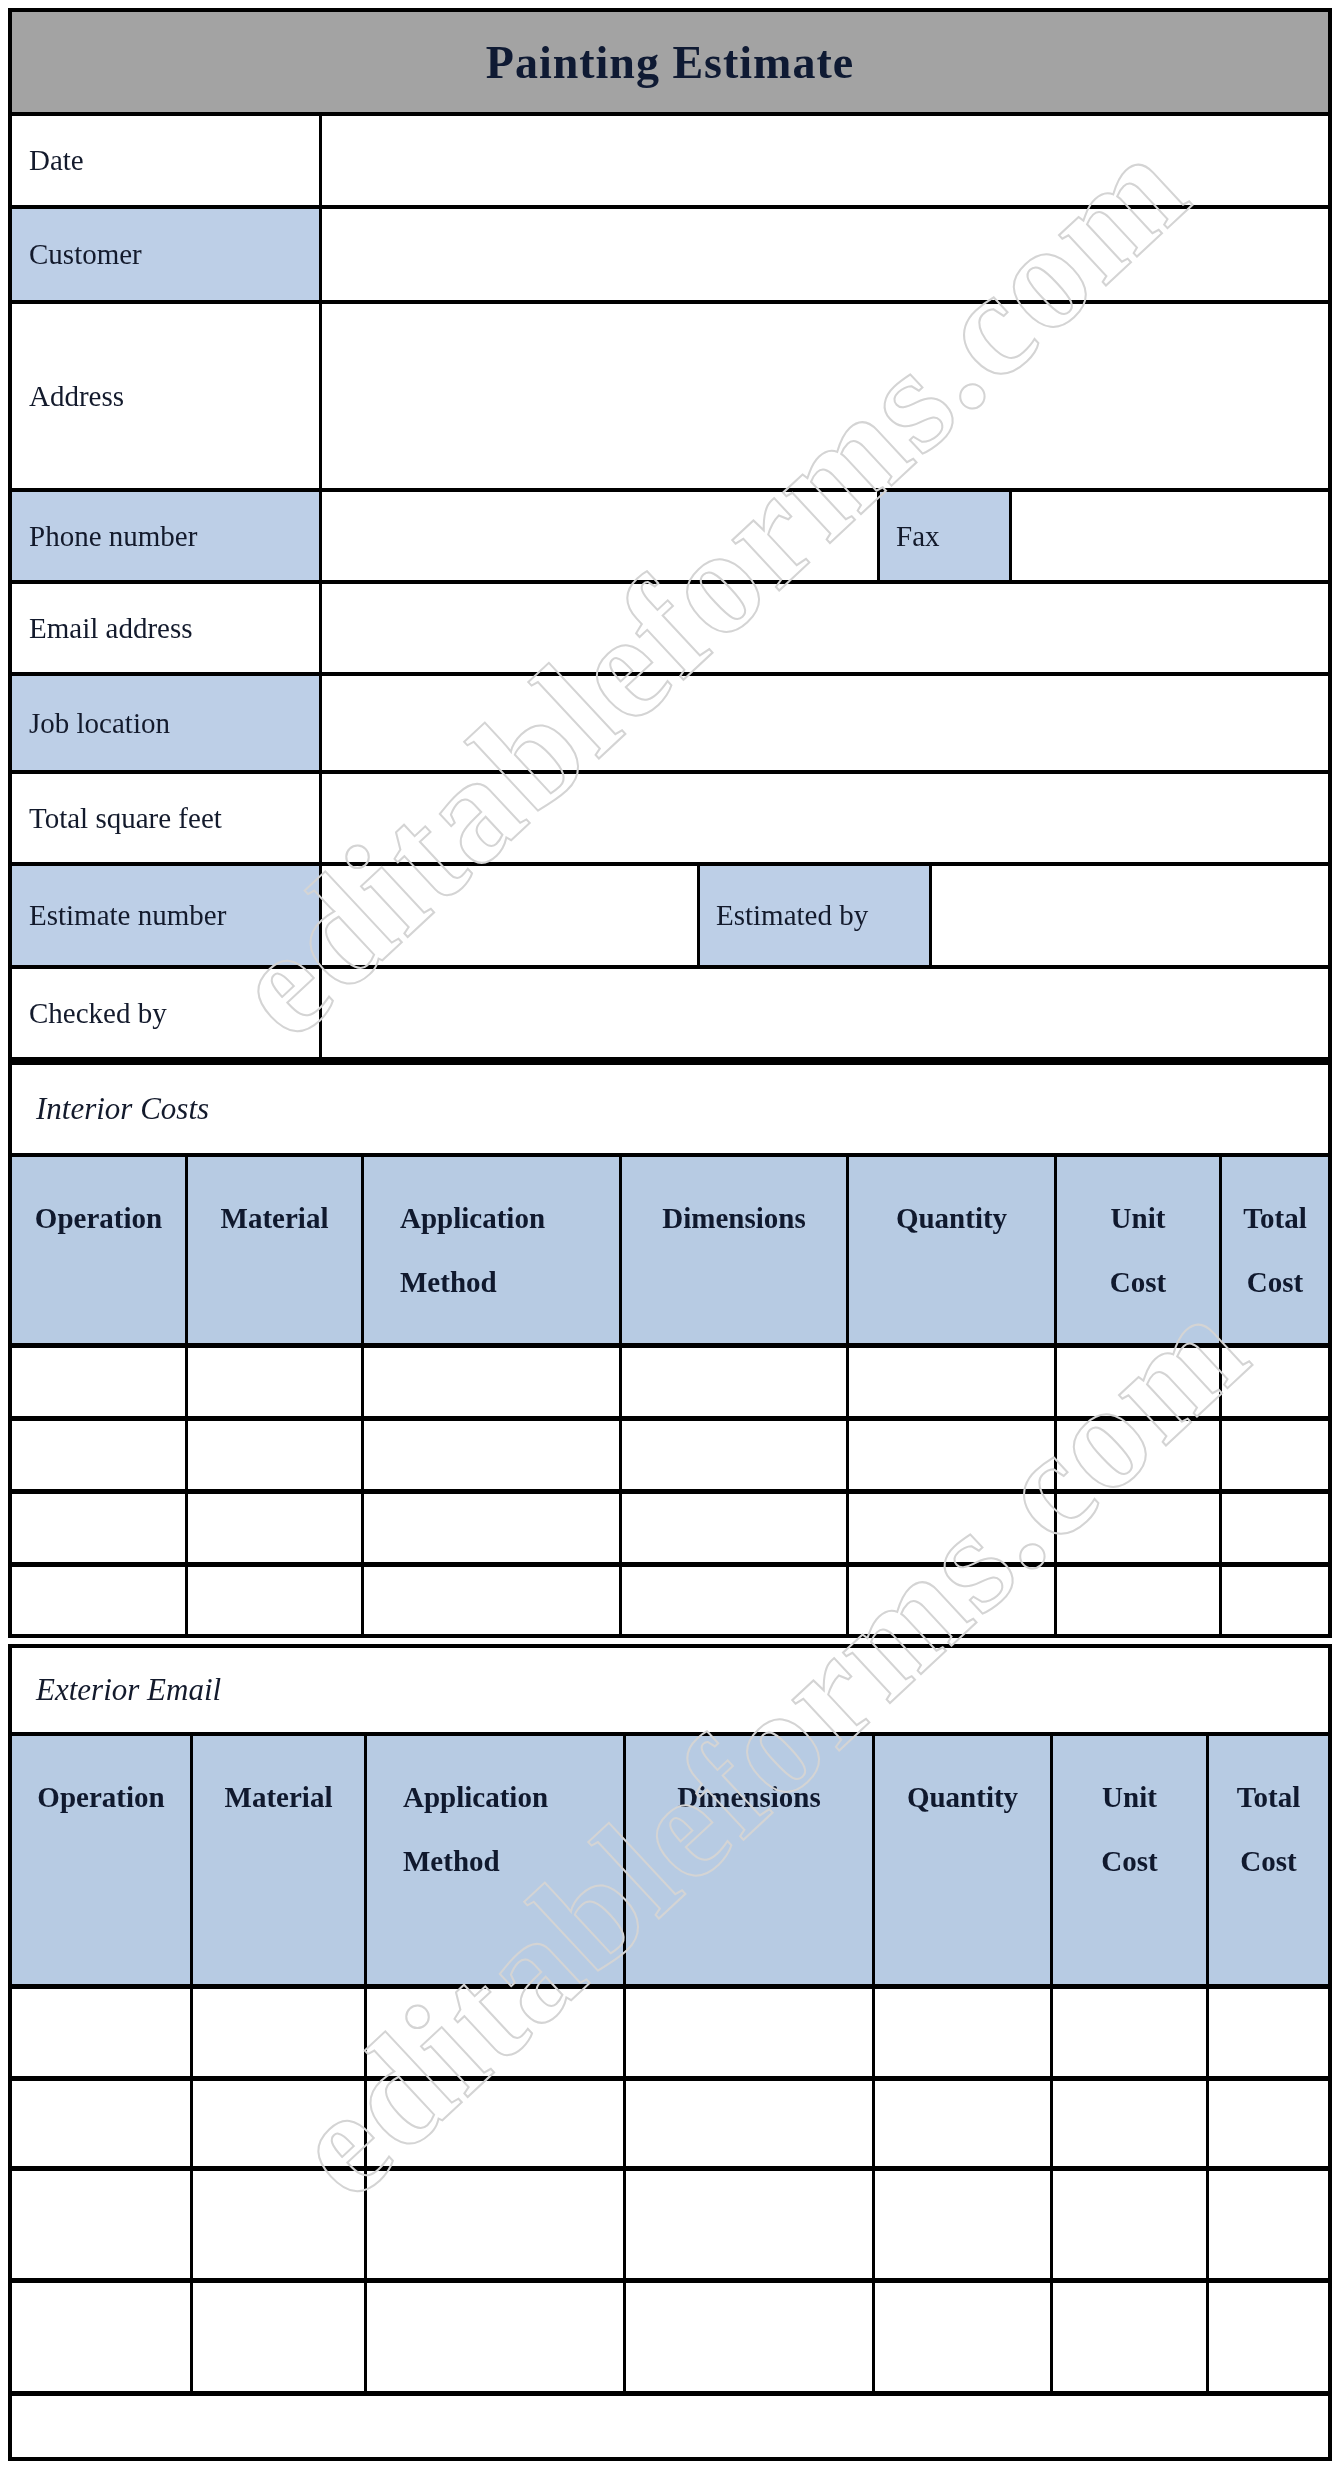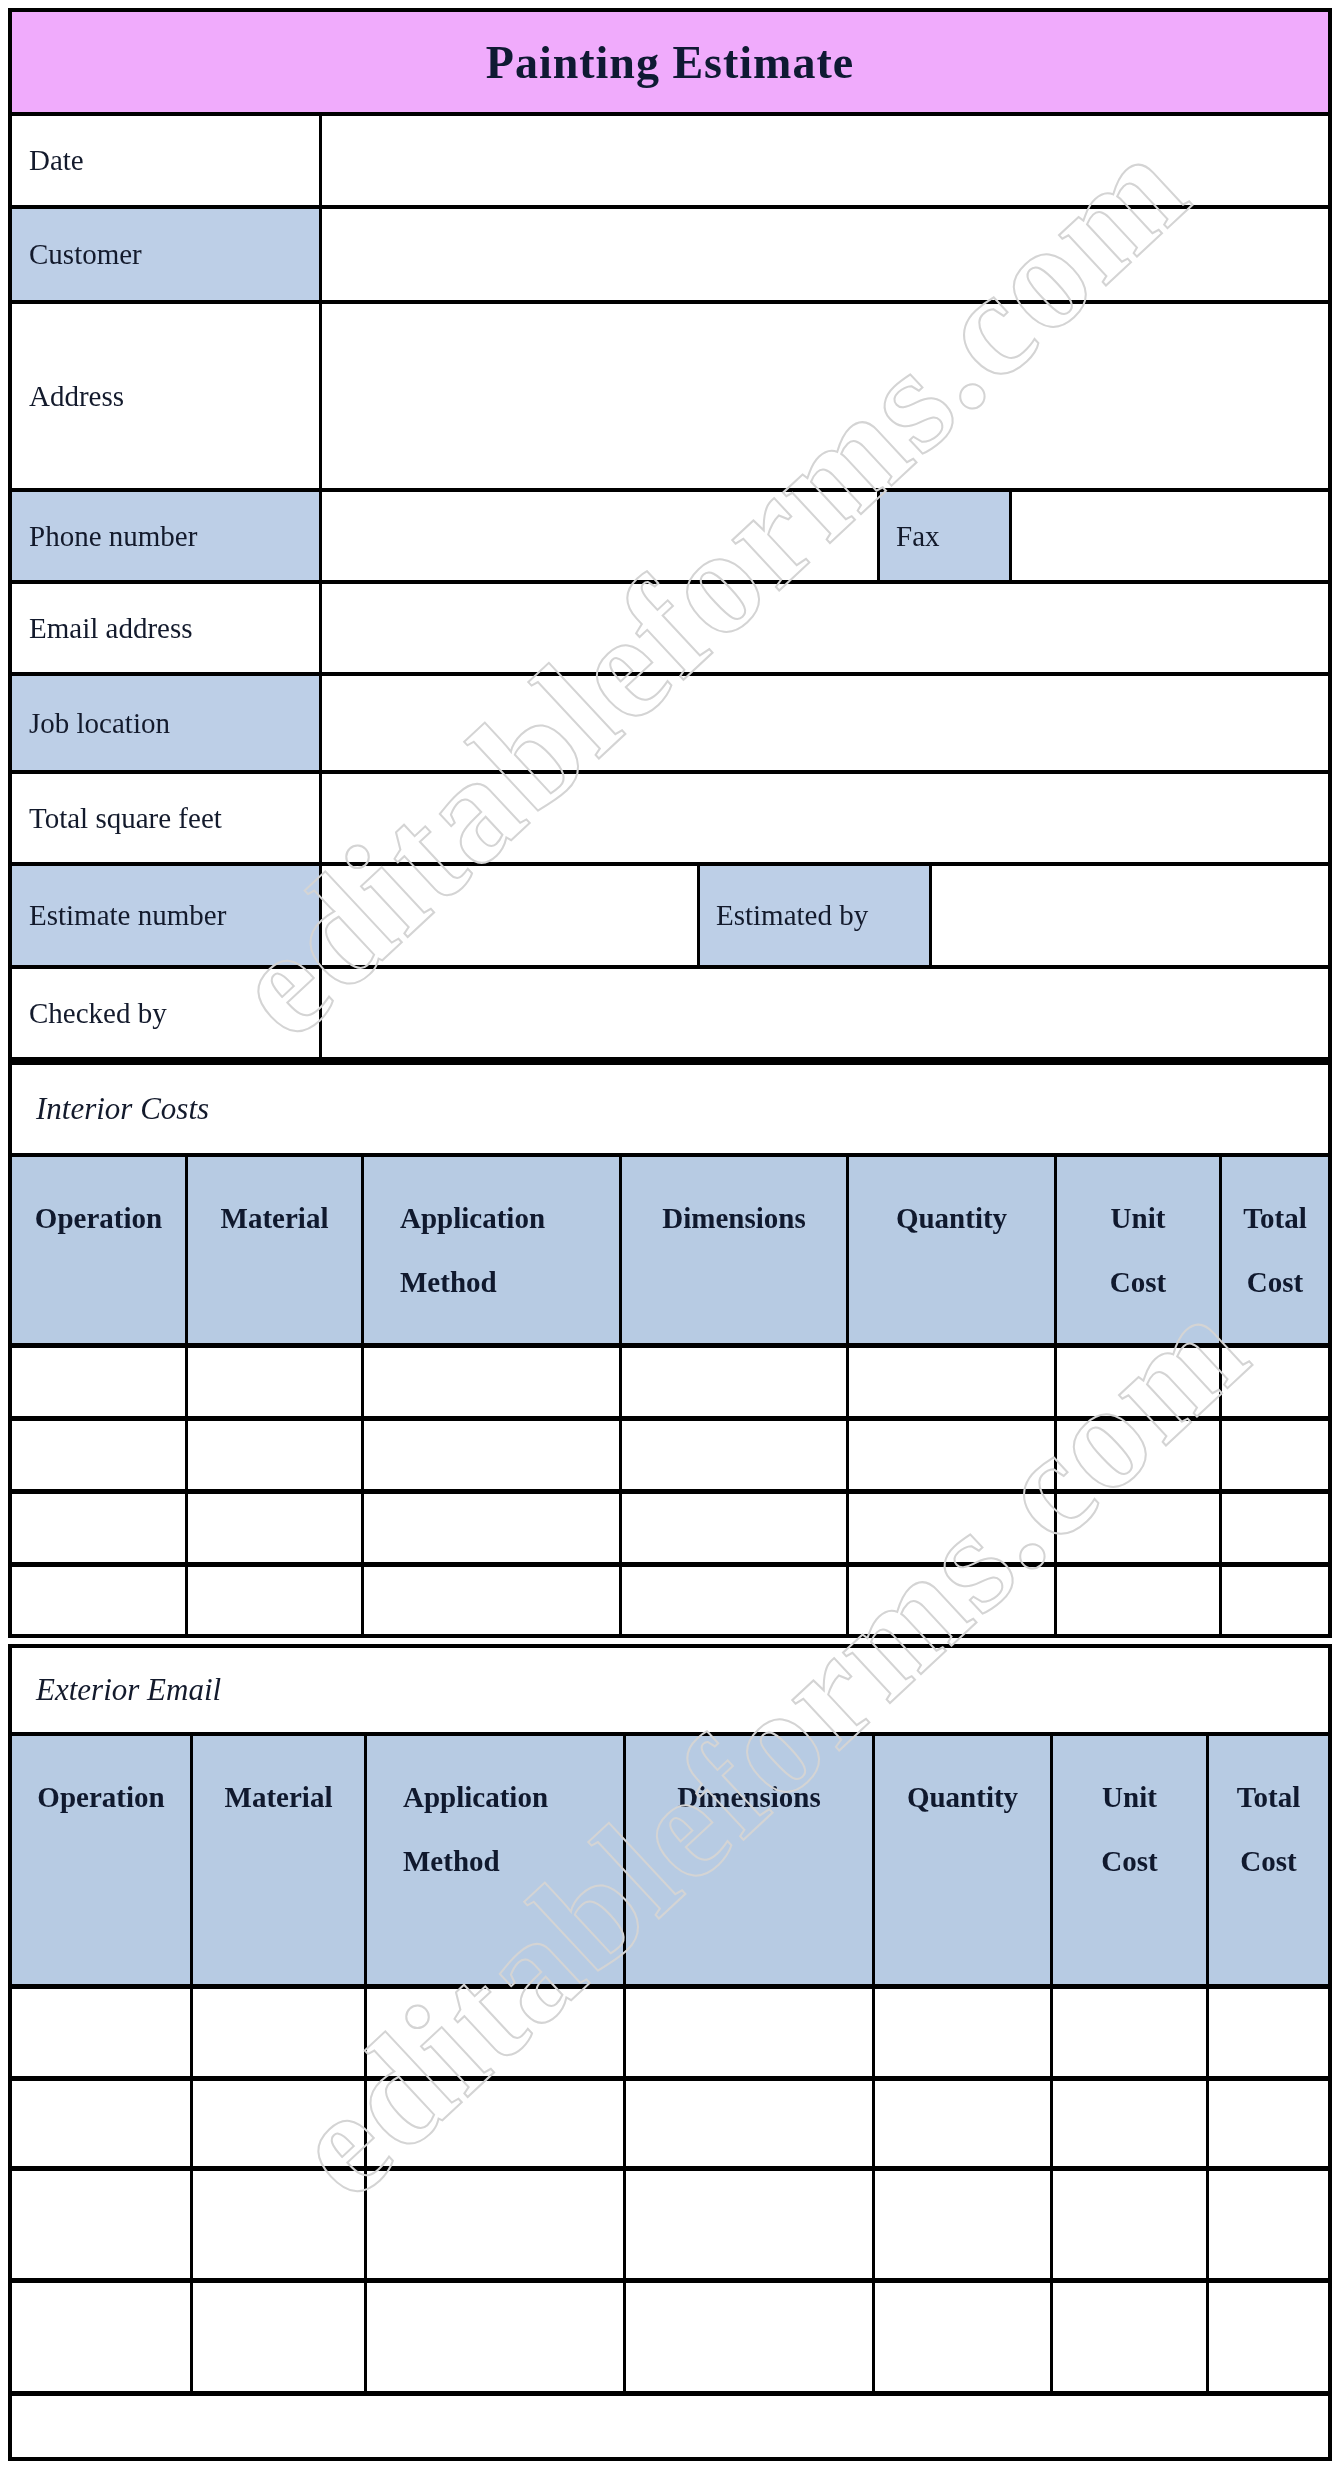--- a/index.html
+++ b/index.html
@@ -12,21 +12,21 @@
 
   .box{margin:0 8px;border:4px solid #000;background:#fff;}
   #boxA{margin-top:8px;}
   #boxB{margin-top:0;}            
   #boxC{margin-top:6px;}
 
   .row{display:flex;box-sizing:border-box;border-top:4px solid #000;align-items:stretch;}
   .row:first-child{border-top:none;}
 
   
-  .title-row{height:100px;background:#f0abfc;align-items:center;justify-content:center;}
+  .title-row{height:100px;background:#a3a3a3;align-items:center;justify-content:center;}
   .title-text{font-size:46px;font-weight:bold;letter-spacing:1px;color:#0F1A33;}
 
   
   .lbl{
     width:310px;flex:none;box-sizing:border-box;
     border-right:3px solid #000;
     display:flex;align-items:center;
     padding-left:17px;font-size:29px;
   }
   .blue{background:#BDCFE7;}

